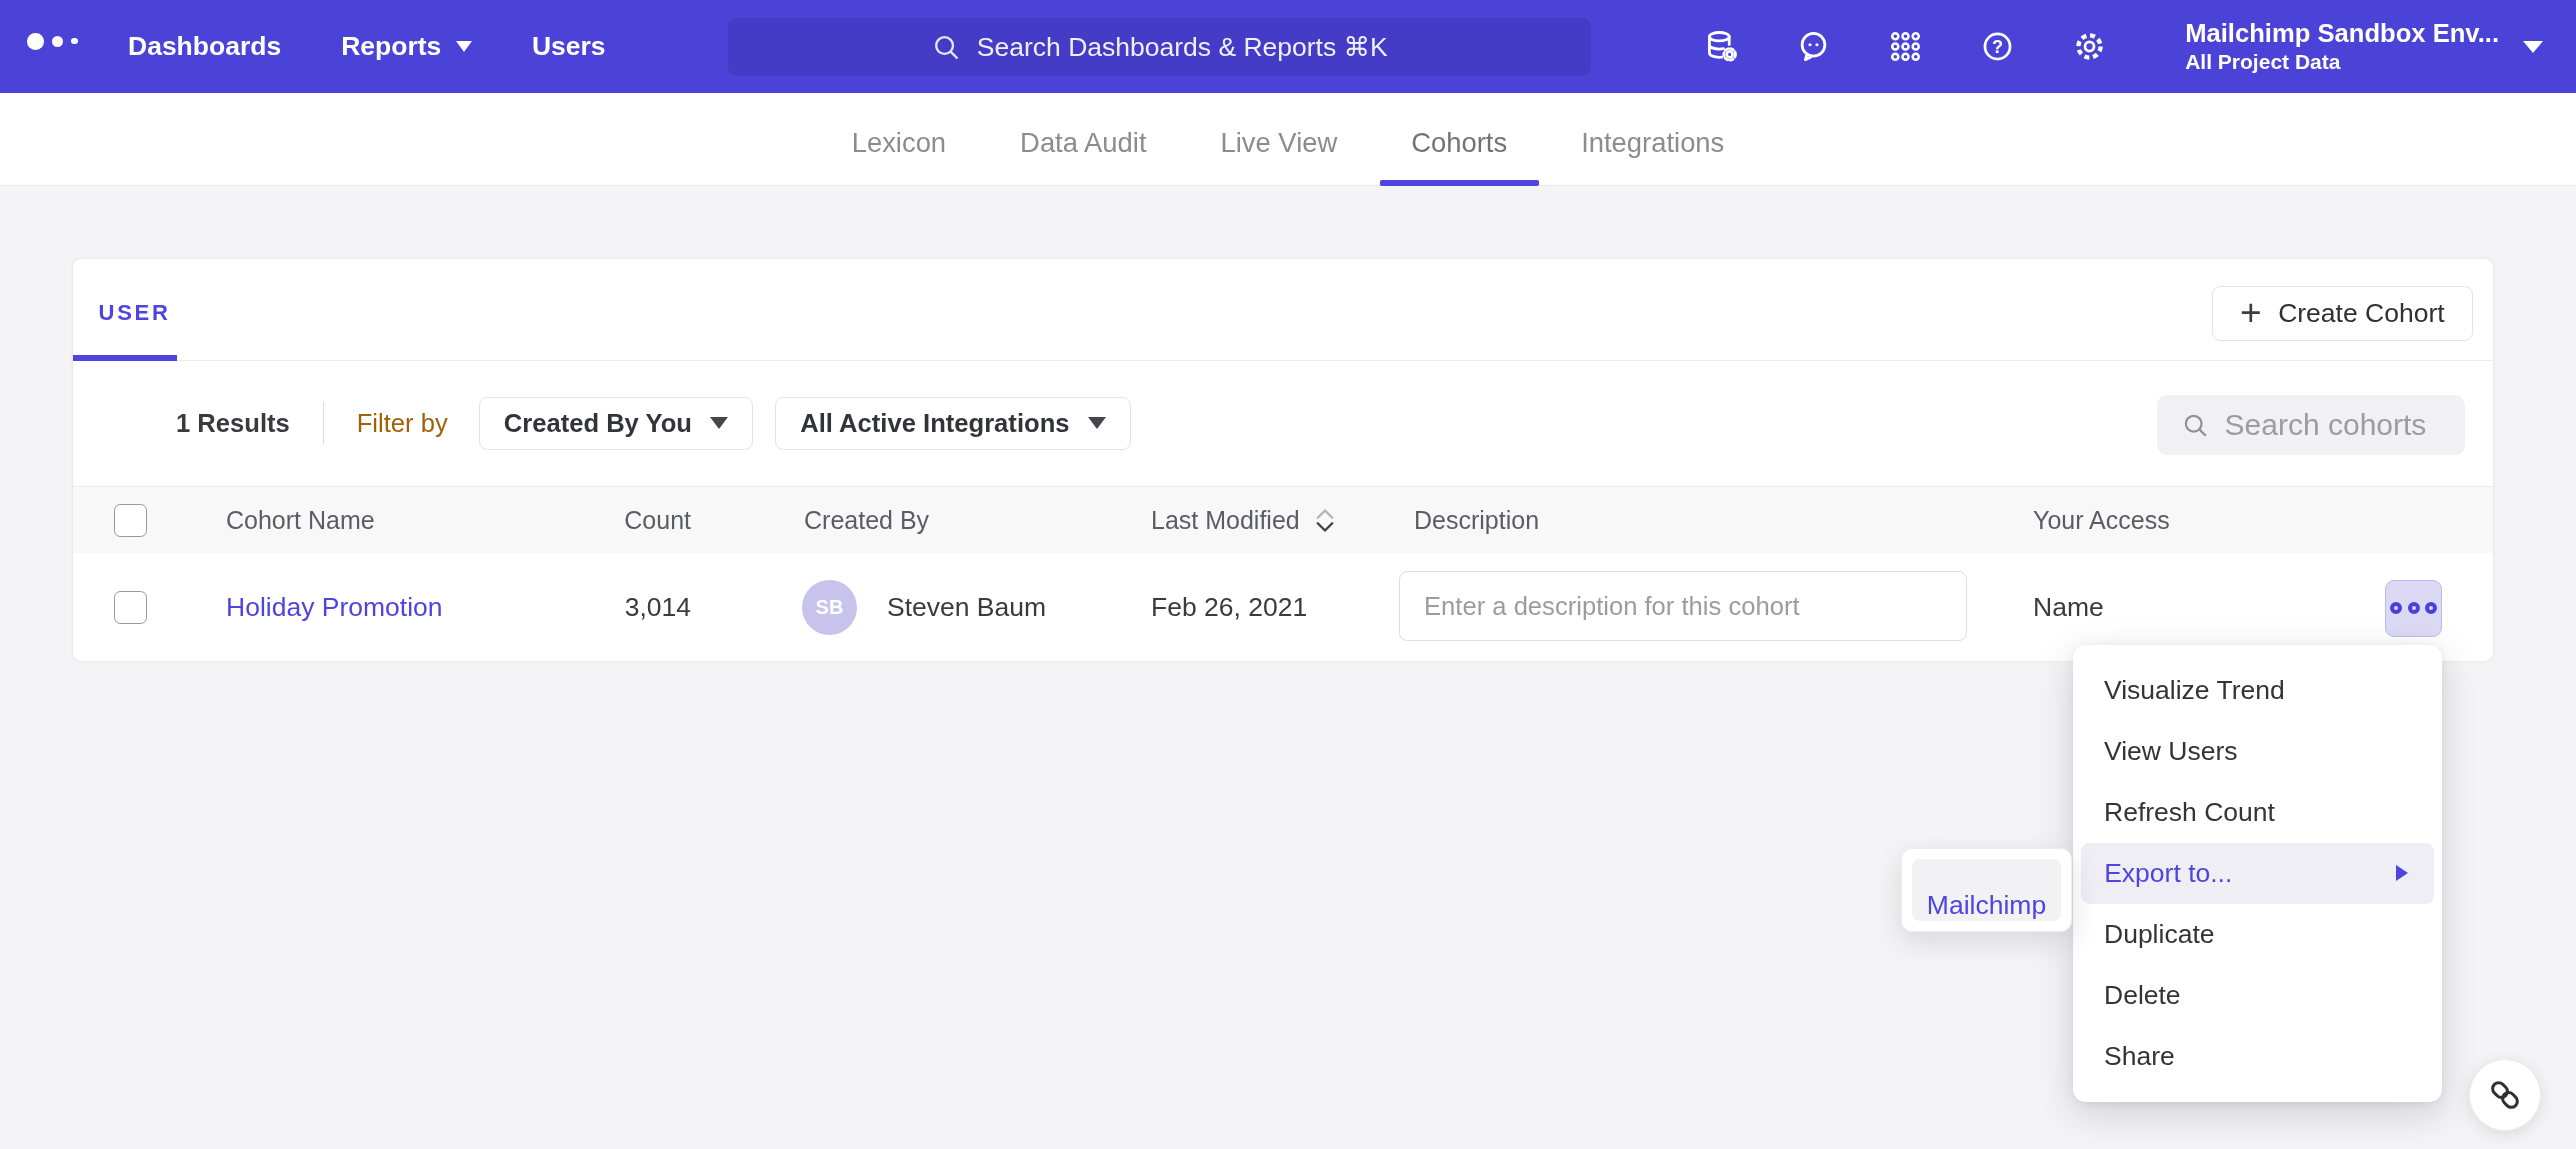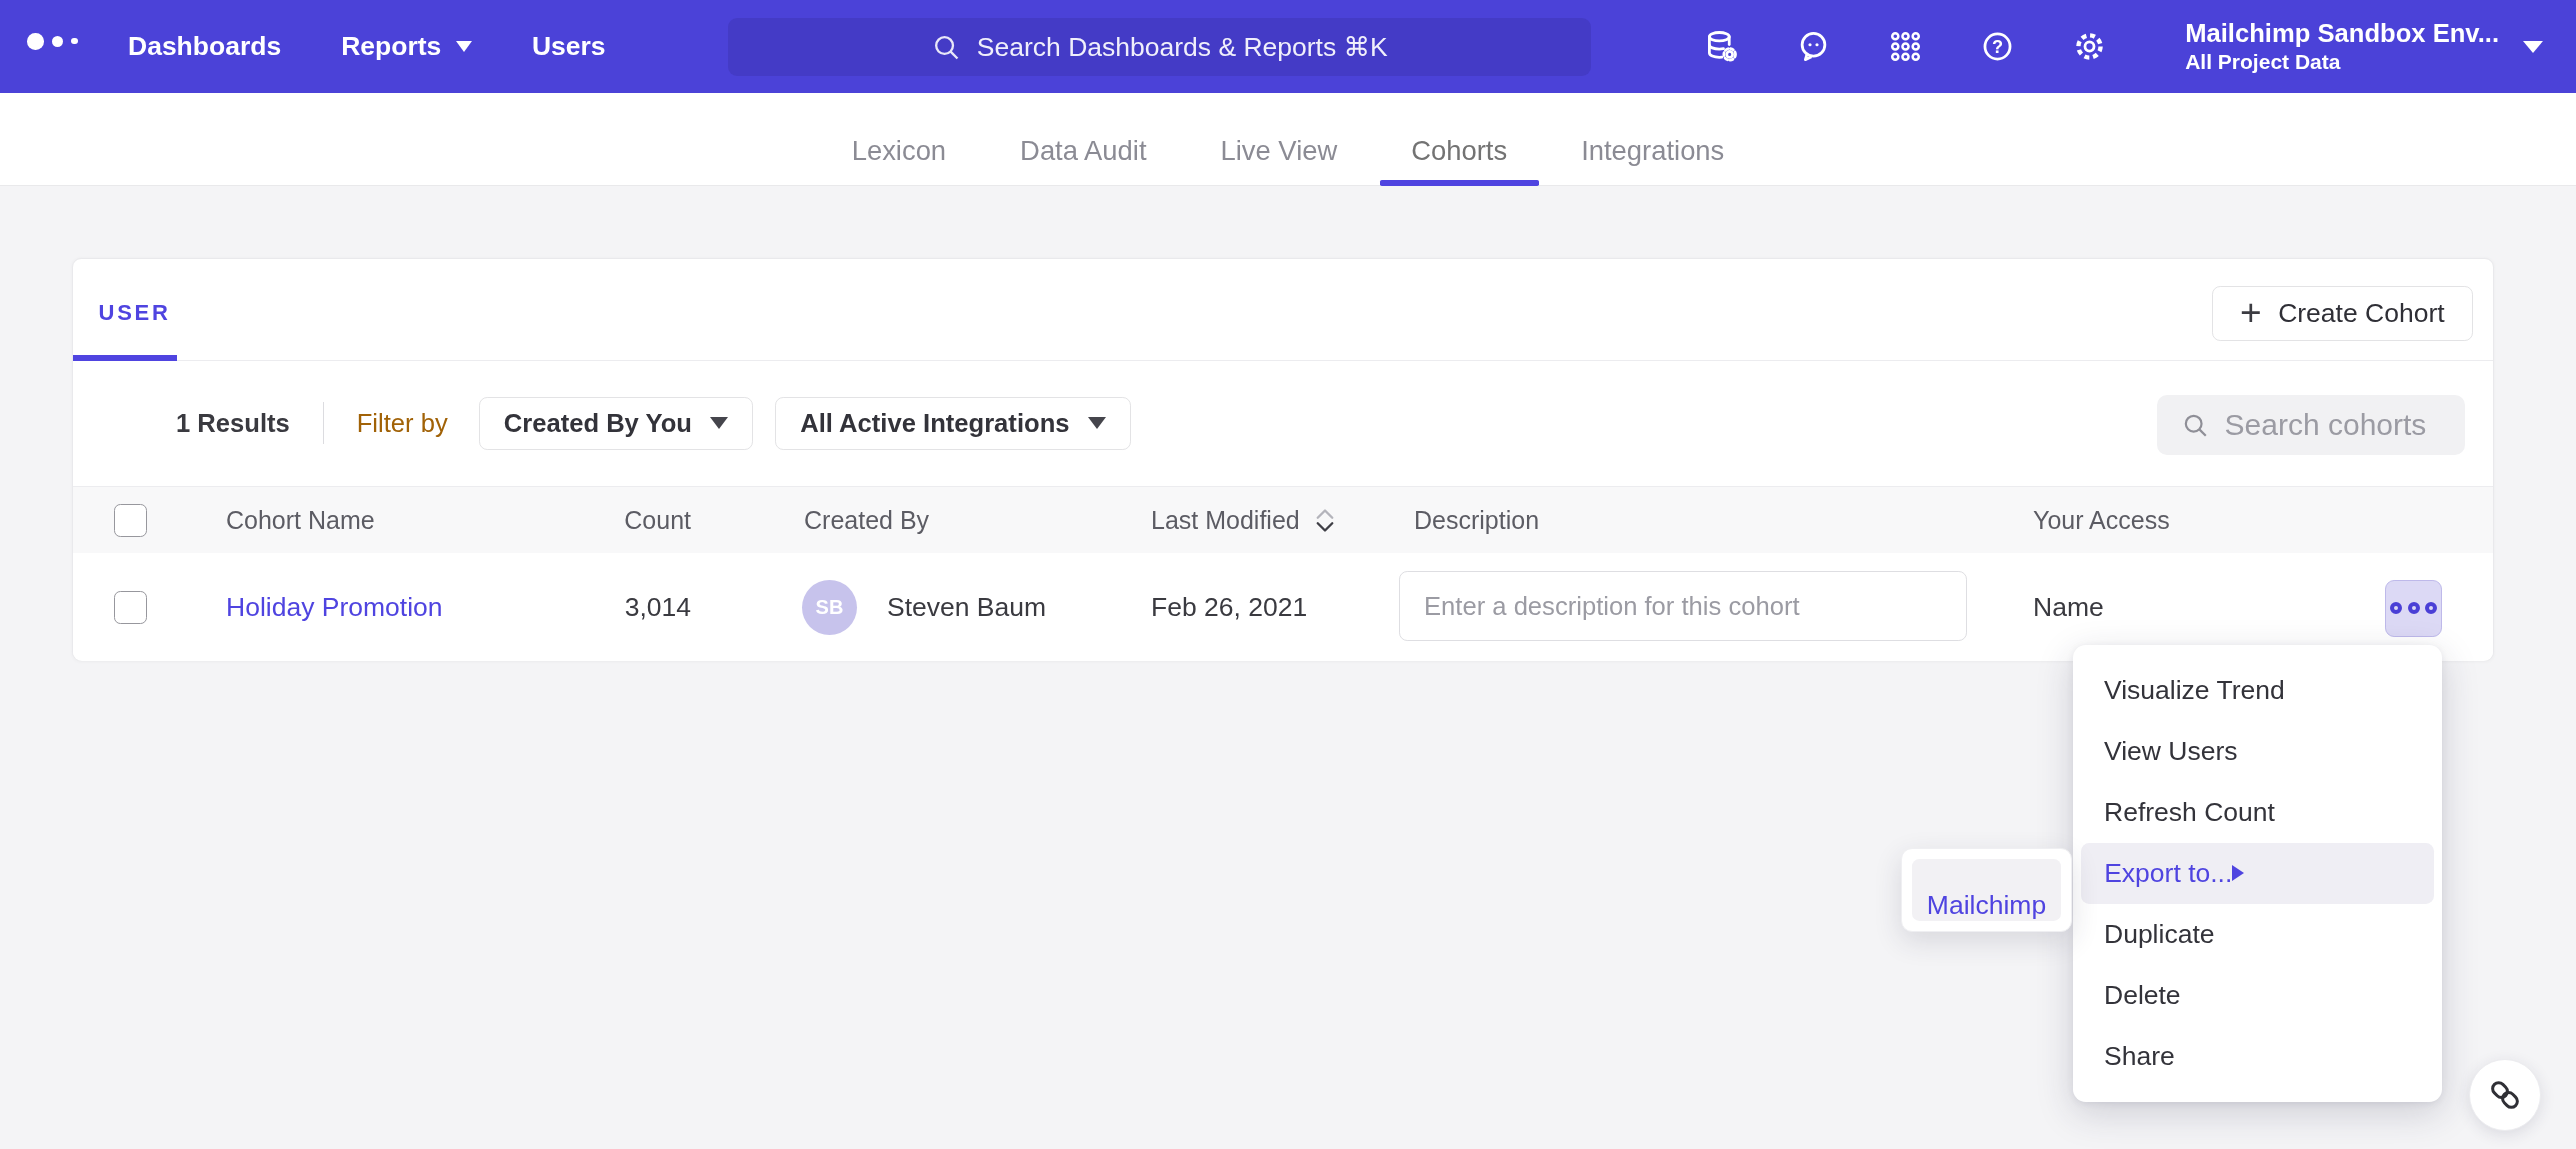--- a/index.html
+++ b/index.html
@@ -37,21 +37,21 @@
   .project .ps { font-size:21px; font-weight:700; line-height:25.6px; }
   .caret-proj { width:0; height:0; border-left:10px solid transparent; border-right:10px solid transparent; border-top:12.8px solid #fff; }
 
   
   .subnav {
     position:absolute; top:93px; left:0; width:2576px; height:93px;
     background:#fff; border-bottom:0.9px solid #e9e9eb;
     display:flex; justify-content:center;
   }
   .subtab {
-    position:relative; height:93px; line-height:91px; padding:12px 37px;
+    position:relative; height:93px; line-height:91px; padding:4px 37px;
     font-size:27.4px; color:#8b8b94; cursor:pointer;
   }
   .subtab.active { color:#737373; font-weight:400; }
   .subtab.active .tab-underline {
     position:absolute; left:5.5px; right:5.5px; bottom:0; height:6.4px;
     background:#4f44e0; border-radius:1.8px;
   }
 
   
   .card {
@@ -130,21 +130,21 @@
     position:absolute; left:2073px; top:645px; width:369px;
     background:#fff; border-radius:12.8px; padding:14.6px 0 15.5px 0;
     box-shadow:0 11px 37px rgba(40,40,70,0.18), 0 1.8px 7.3px rgba(40,40,70,0.08);
   }
   .menu-item {
     height:61px; display:flex; align-items:center; padding-left:31px;
     font-size:26.5px; color:#33333a; cursor:pointer;
   }
   .menu-item.highlight {
     margin:0 8.2px; padding-left:23px; padding-right:25.6px; border-radius:8.2px;
-    background:#efeef4; color:#4f44e0; 
+    background:#efeef4; color:#4f44e0; justify-content:space-between;
   }
   .submenu-arrow { width:0; height:0; border-top:8.2px solid transparent; border-bottom:8.2px solid transparent; border-left:12px solid #4f44e0; }
 
   
   .submenu {
     position:absolute; left:1901px; top:848px; width:171px; height:84px;
     background:#fff; border-radius:11px; border:0.9px solid #efeff2;
     box-shadow:0 9.1px 27.4px rgba(40,40,70,0.14); padding:10px;
   }
   .submenu-item {

